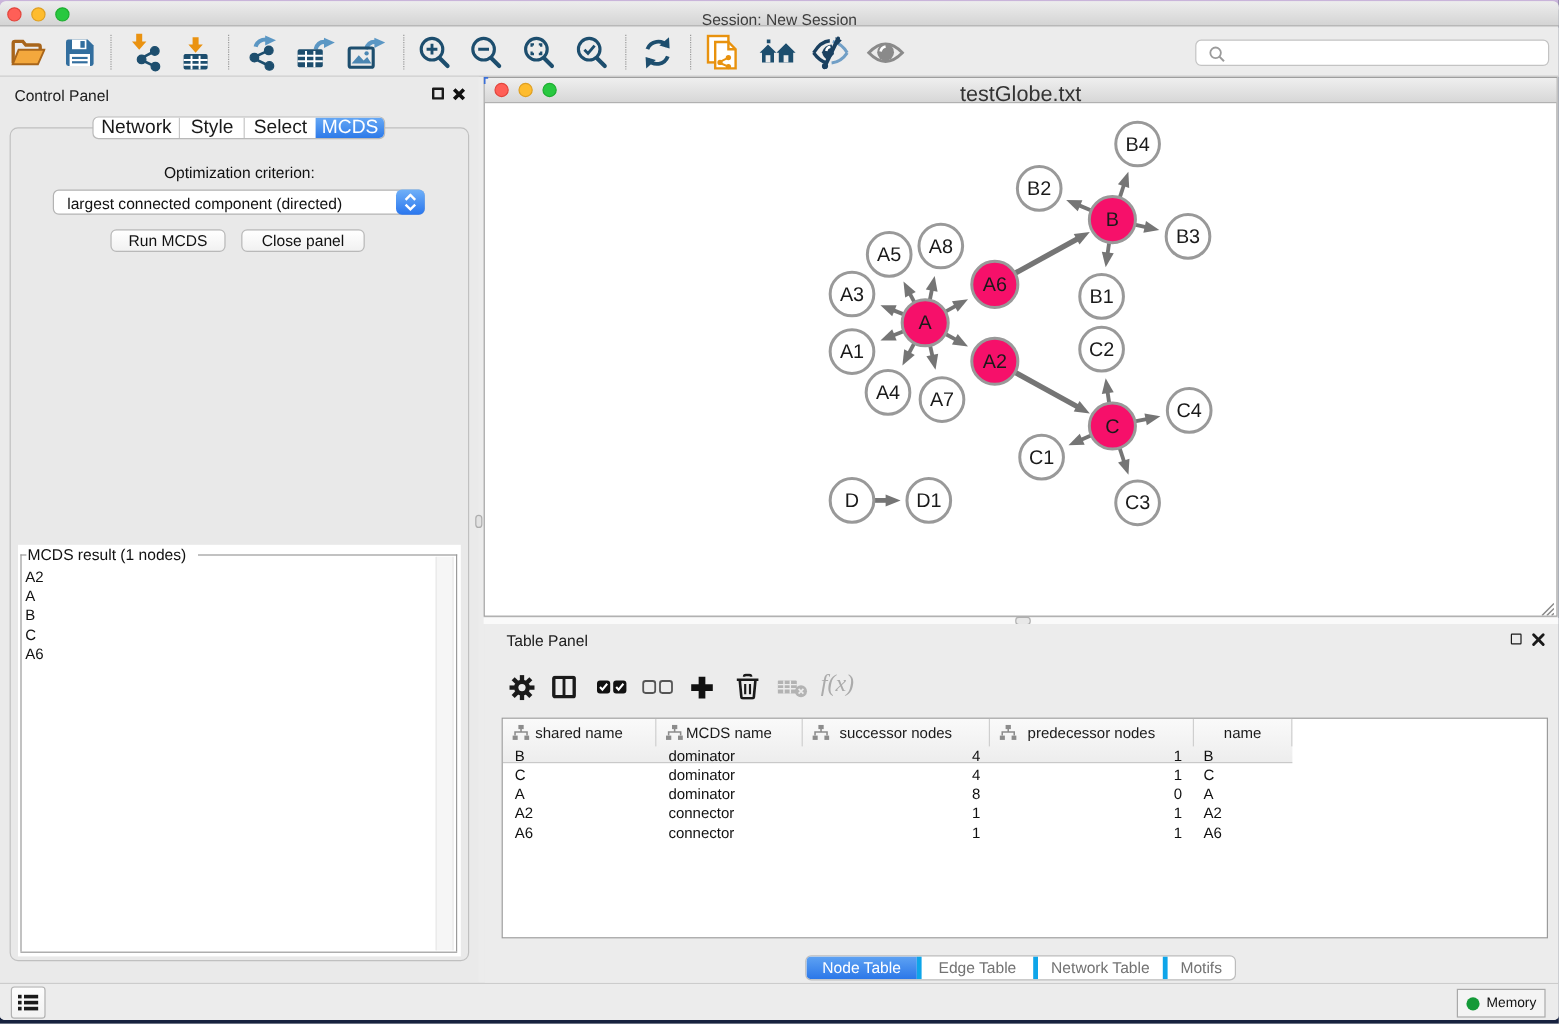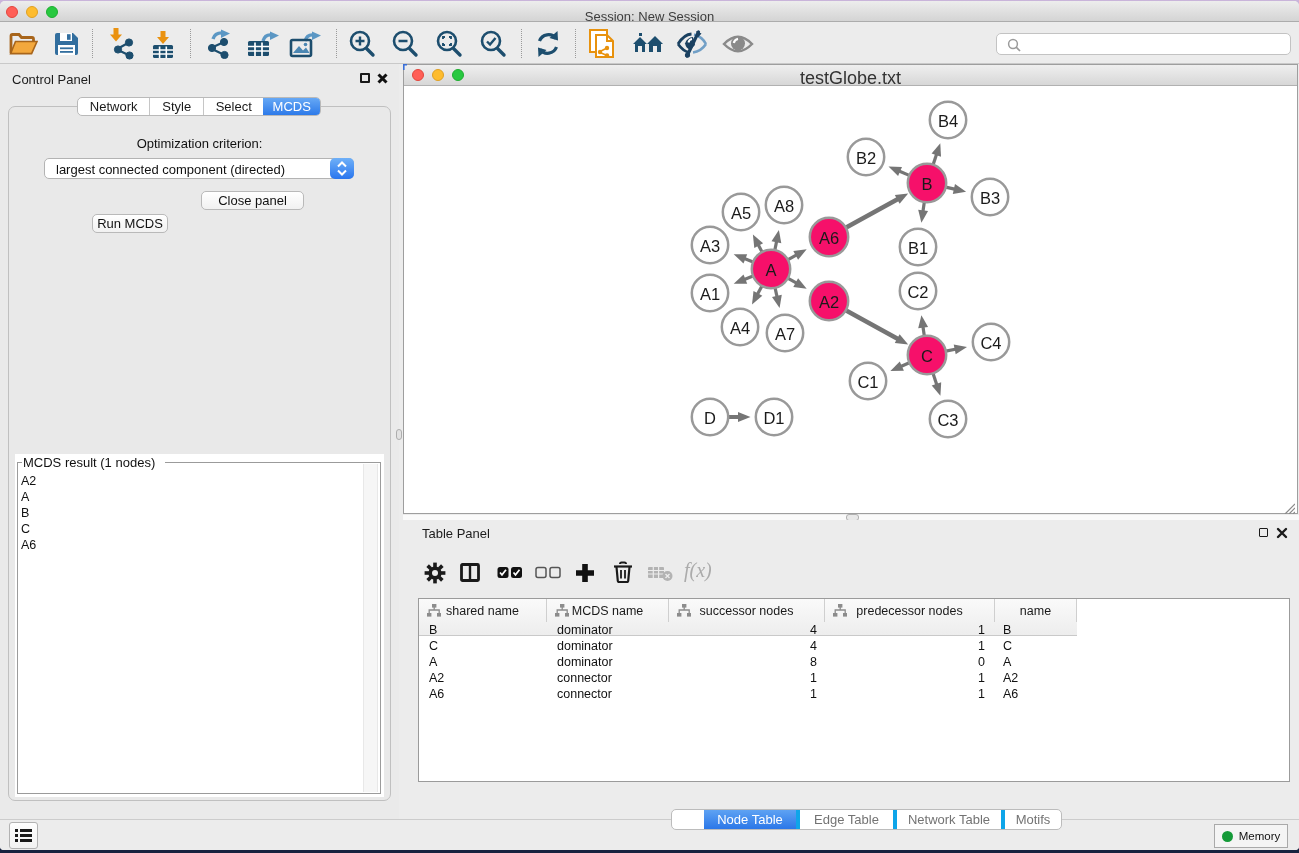--- a/index.html
+++ b/index.html
@@ -16,21 +16,21 @@
 #toolbar{position:absolute;left:0;top:22px;width:1299px;height:41px;background:#ececec;border-bottom:1px solid #c9c9c9;}
 .tbi{position:absolute;top:0;height:41px;display:flex;align-items:center;justify-content:center;}
 .tbsep{position:absolute;top:6px;height:29px;width:0;border-left:1px dotted #9a9a9a;}
 #searchbox{position:absolute;left:996px;top:10px;width:295px;height:22px;background:#fff;border:1px solid #c3c3c3;border-radius:5px;}
 
 #cpanel{position:absolute;left:0;top:63px;width:399px;height:755px;background:#eaeaea;}
 #cpanel .hdr{position:absolute;left:12px;top:8px;font-size:13px;color:#1c1c1c;}
 .mini-sq{position:absolute;width:10px;height:10px;border:2px solid #1a1a1a;border-radius:1px;}
 #cp-box{position:absolute;left:8px;top:42px;width:383px;height:695px;background:#e9e9e9;border:1px solid #c0c0c0;border-radius:7px;}
 #cp-tabs{position:absolute;left:77px;top:33px;width:244px;height:19px;display:flex;background:#fff;border:1px solid #b9b9b9;border-radius:5px;overflow:hidden;}
-#cp-tabs .seg{height:100%;display:flex;align-items:center;justify-content:center;font-size:13px;color:#1a1a1a;border-left:1px solid #c6c6c6;}
+#cp-tabs .seg{height:100%;display:flex;align-items:center;justify-content:center;font-size:16px;color:#1a1a1a;border-left:1px solid #c6c6c6;}
 #cp-tabs .seg:first-child{border-left:none;}
 #cp-tabs .sel{background:linear-gradient(#66a8f5,#2d7ae9);color:#fff;border-left:none;}
 #optlabel{position:absolute;left:0;top:72px;width:399px;text-align:center;font-size:13px;color:#111;}
 #optsel{position:absolute;left:44px;top:94px;width:310px;height:21px;background:#fff;border:1px solid #b3b3b3;border-radius:5px;}
 #optsel .txt{position:absolute;left:11px;top:3px;font-size:13px;color:#111;}
 #optsel .cap{position:absolute;right:-1px;top:-1px;width:24px;height:21px;border-radius:5px;background:linear-gradient(#6fb0f8,#2a76ee);}
 .cpbtn{position:absolute;top:127px;height:19px;background:linear-gradient(#ffffff,#f1f1f1);border:1px solid #b9b9b9;border-radius:5px;font-size:13px;color:#111;display:flex;align-items:center;justify-content:center;}
 #groupbox{position:absolute;left:15px;top:390px;width:369px;height:343px;background:#fff;}
 #grouptitle{position:absolute;left:8px;top:1px;font-size:13px;color:#111;}
 .gbl{position:absolute;background:#9b9b9b;}
@@ -60,21 +60,21 @@
 #t-toolbar{position:absolute;left:14px;top:36px;right:9px;height:40px;}
 #t-table{position:absolute;left:14px;top:78px;width:872px;height:184px;background:#fff;border:1px solid #9b9b9b;overflow:hidden;}
 #t-thead{position:absolute;left:0;top:0;width:658px;height:37px;background:linear-gradient(#fafafa,#ededed);border-bottom:1px solid #c9c9c9;}
 #t-thead .col{position:absolute;top:0;height:23px;border-right:1px solid #cfcfcf;font-size:12.5px;color:#1a1a1a;display:flex;align-items:center;justify-content:center;}
 .treeicon{position:absolute;top:5px;}
 #t-rows{position:absolute;left:0;top:21px;right:0;font-size:12.5px;color:#111;}
 .trow{position:absolute;left:0;right:0;height:16px;line-height:16px;}
 .trow span{position:absolute;}
 .trow .r{text-align:right;}
 
-#btabs{position:absolute;left:267px;top:289px;height:21px;display:flex;background:#fff;border:1px solid #bcbcbc;border-radius:5px;overflow:hidden;padding-left:32px;}
+#btabs{position:absolute;left:267px;top:276px;height:21px;display:flex;background:#fff;border:1px solid #bcbcbc;border-radius:5px;overflow:hidden;}
 #btabs .seg{height:100%;display:flex;align-items:center;justify-content:center;font-size:13px;color:#737373;border-left:4px solid #0ea5e9;}
 #btabs .seg:first-child{border-left:none;}
 #btabs .sel{background:linear-gradient(#5ea2f3,#2b77e8);color:#fff;border-left:none;}
 </style></head>
 <body>
 <div id="deskTop"></div>
 <div id="app">
 <div id="titlebar">
       <div class="tl t1"></div>
       <div class="tl t2"></div>
@@ -257,21 +257,21 @@
       </div>
 <div id="optlabel">Optimization criterion:</div>
 <div id="optsel">
         <div class="txt">largest connected component (directed)</div>
         <div class="cap">
           <svg width="14" height="15" viewBox="0 0 14 15" style="position:absolute;left:5px;top:3px;">
             <path d="M3 5.5 L7 1.5 L11 5.5 M3 9.5 L7 13.5 L11 9.5" fill="none" stroke="#fff" stroke-width="2"></path>
           </svg>
         </div>
       </div>
-<div class="cpbtn" style="left:92px;width:76px;margin-top:23px;">Run MCDS</div>
+<div class="cpbtn" style="left:92px;width:96px;">Run MCDS</div>
 <div class="cpbtn" style="left:201px;width:103px;">Close panel</div>
 <div id="groupbox">
 <div class="gbl" style="left:2px;top:8px;width:1px;height:331px;"></div>
 <div class="gbl" style="left:365px;top:8px;width:1px;height:331px;"></div>
 <div class="gbl" style="left:2px;top:339px;width:364px;height:1px;"></div>
 <div class="gbl" style="left:2px;top:8px;width:5px;height:1px;"></div>
 <div class="gbl" style="left:150px;top:8px;width:216px;height:1px;"></div>
 <div id="gb-scroll"></div>
 <div id="gb-list">A2<br>A<br>B<br>C<br>A6</div>
 <div id="grouptitle">MCDS result (1 nodes)</div>

